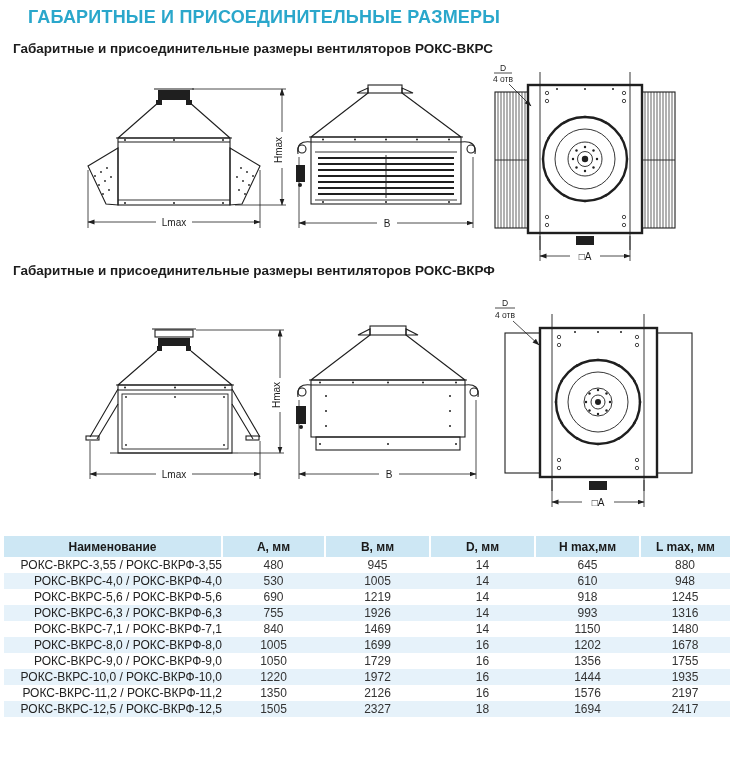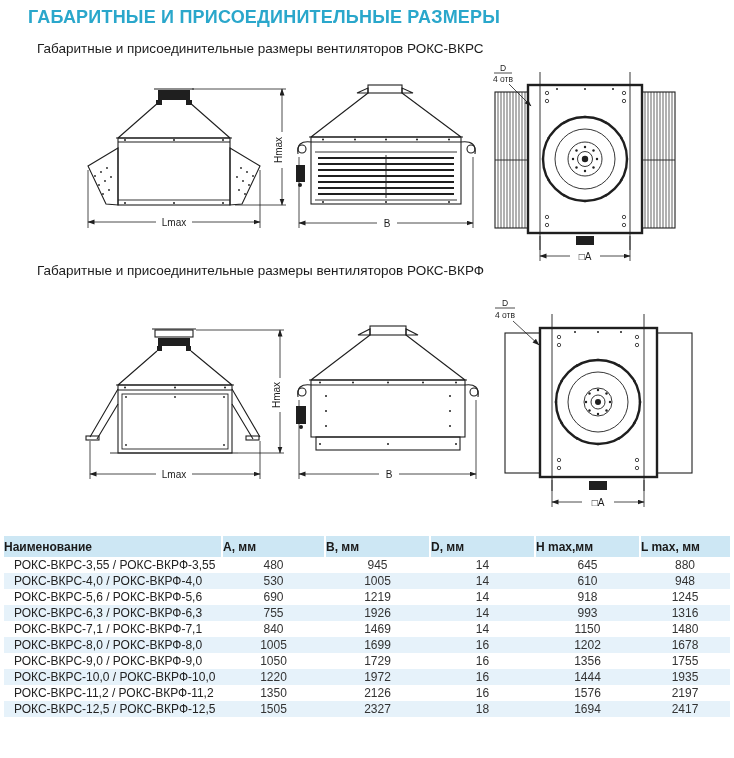--- a/index.html
+++ b/index.html
@@ -9,21 +9,21 @@
     font-family:"Liberation Sans", sans-serif; color:var(--text,#222);
     overflow:hidden;
   }
   .page-title {
     position:absolute; left:28px; top:7px;
     font-size:18px; font-weight:bold; color:var(--accent,#2aa7cb);
     letter-spacing:.2px;
   }
   .section-title {
     position:absolute; left:13px;
-    font-size:13.5px; font-weight:normal; color:#1c1c1c;margin-left:24px;
+    font-size:13.5px; font-weight:bold; color:#1c1c1c;
   }
   .st1 { top:41px; }
   .st2 { top:263px; }
   .drawing { position:absolute; }
   .dA { left:55px;  top:62px;  }
   .dB { left:295px; top:62px;  }
   .dC { left:485px; top:62px;  }
   .dD { left:55px;  top:300px; }
   .dE { left:295px; top:300px; }
   .dF { left:485px; top:295px; }
@@ -44,28 +44,28 @@
     font-size:12px;
   }
   .dim-table col.c0 { width:218px; }
   .dim-table col.c1 { width:103px; }
   .dim-table col.c2 { width:105px; }
   .dim-table col.c3 { width:105px; }
   .dim-table col.c4 { width:105px; }
   .dim-table col.c5 { width:90px;  }
   .dim-table th {
     background:var(--th-bg,#cde7f4); font-weight:bold; color:#1a1a1a;
-    height:21px; text-align:left; border-left:2px solid #fff;
+    height:21px; text-align:center; border-left:2px solid #fff;
     padding:0;
   }
   .dim-table th:first-child { border-left:none; }
   .dim-table td {
     height:16px; padding:0; text-align:center; color:#333; vertical-align:middle;
   }
-  .dim-table td:first-child { text-align:left; padding-left:10px; color:#222; }
+  .dim-table td:first-child { text-align:right; padding-left:10px; color:#222; }
   .dim-table tr.alt td { background:var(--alt-bg,#e6f2fa); }
 </style>
 </head>
 <body>
 
 <div class="page">
 
   <h1 class="page-title">ГАБАРИТНЫЕ И ПРИСОЕДИНИТЕЛЬНЫЕ РАЗМЕРЫ</h1>
   <h2 class="section-title st1">Габаритные и присоединительные размеры вентиляторов РОКС-ВКРС</h2>
   <h2 class="section-title st2">Габаритные и присоединительные размеры вентиляторов РОКС-ВКРФ</h2>

